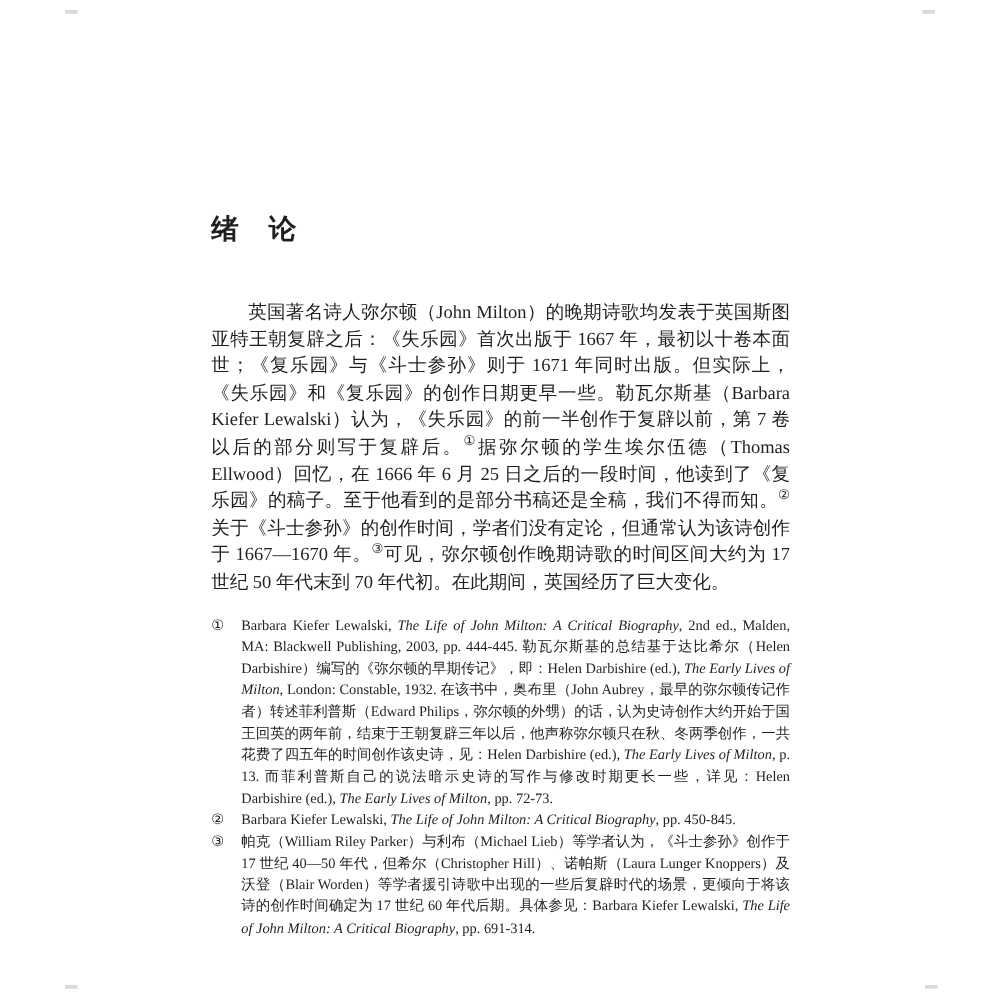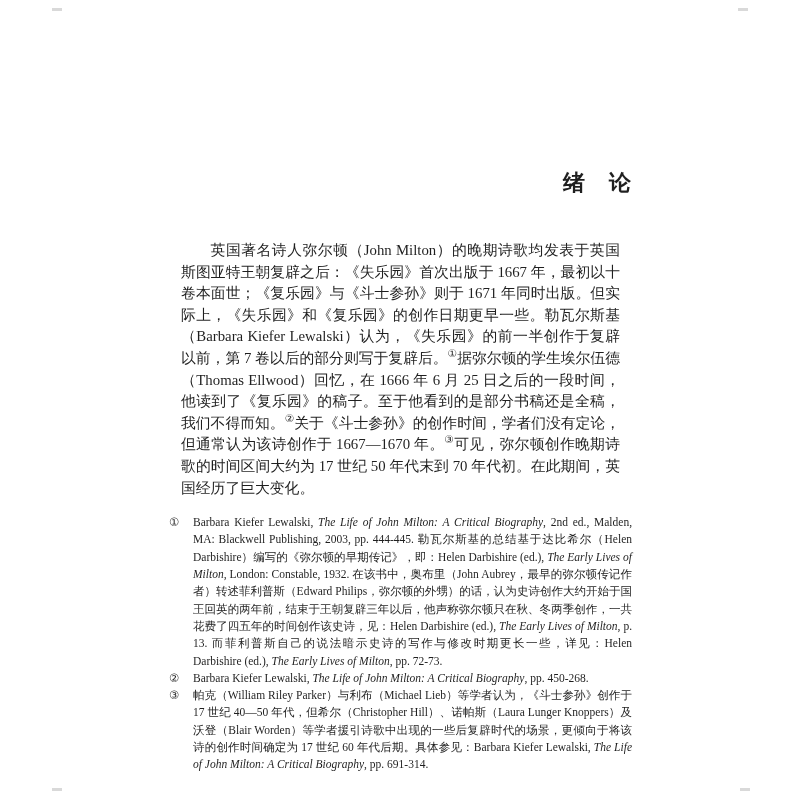--- a/index.html
+++ b/index.html
@@ -26,25 +26,25 @@
   .content {
     position: absolute;
     left: 169px;
     top: 168px;
     width: 463px;
   }
   .title {
     margin: 0 0 42px 0;
     font-size: 22px;
     font-weight: 700;
-    text-align: right;
+    text-align: left;
     letter-spacing: 1px;
   }
   .body-para {
-    margin: 12px;
+    margin: 0;
     font-size: 14.8px;
     line-height: 21.6px;
     text-align: justify;
     text-indent: 2em;
   }
   .fn-ref {
     font-size: 0.72em;
     vertical-align: super;
     line-height: 0;
   }
@@ -83,21 +83,21 @@
 
     <div class="footnotes">
 
       <div class="footnote">
         <span class="fn-marker">①</span>
         <span class="fn-text"><span>Barbara Kiefer Lewalski, </span><i>The Life of John Milton: A Critical Biography</i><span>, 2nd ed., Malden, MA: Blackwell Publishing, 2003, pp. 444-445. 勒瓦尔斯基的总结基于达比希尔（Helen Darbishire）编写的《弥尔顿的早期传记》，即：Helen Darbishire (ed.), </span><i>The Early Lives of Milton</i><span>, London: Constable, 1932. 在该书中，奥布里（John Aubrey，最早的弥尔顿传记作者）转述菲利普斯（Edward Philips，弥尔顿的外甥）的话，认为史诗创作大约开始于国王回英的两年前，结束于王朝复辟三年以后，他声称弥尔顿只在秋、冬两季创作，一共花费了四五年的时间创作该史诗，见：Helen Darbishire (ed.), </span><i>The Early Lives of Milton</i><span>, p. 13. 而菲利普斯自己的说法暗示史诗的写作与修改时期更长一些，详见：Helen Darbishire (ed.), </span><i>The Early Lives of Milton</i><span>, pp. 72-73.</span></span>
       </div>
 
       <div class="footnote">
         <span class="fn-marker">②</span>
-        <span class="fn-text"><span>Barbara Kiefer Lewalski, </span><i>The Life of John Milton: A Critical Biography</i><span>, pp. 450-268.</span></span>
+        <span class="fn-text"><span>Barbara Kiefer Lewalski, </span><i>The Life of John Milton: A Critical Biography</i><span>, pp. 450-845.</span></span>
       </div>
 
       <div class="footnote">
         <span class="fn-marker">③</span>
         <span class="fn-text"><span>帕克（William Riley Parker）与利布（Michael Lieb）等学者认为，《斗士参孙》创作于 17 世纪 40—50 年代，但希尔（Christopher Hill）、诺帕斯（Laura Lunger Knoppers）及沃登（Blair Worden）等学者援引诗歌中出现的一些后复辟时代的场景，更倾向于将该诗的创作时间确定为 17 世纪 60 年代后期。具体参见：Barbara Kiefer Lewalski, </span><i>The Life of John Milton: A Critical Biography</i><span>, pp. 691-314.</span></span>
       </div>
 
     </div>
   </div>
 </div>

